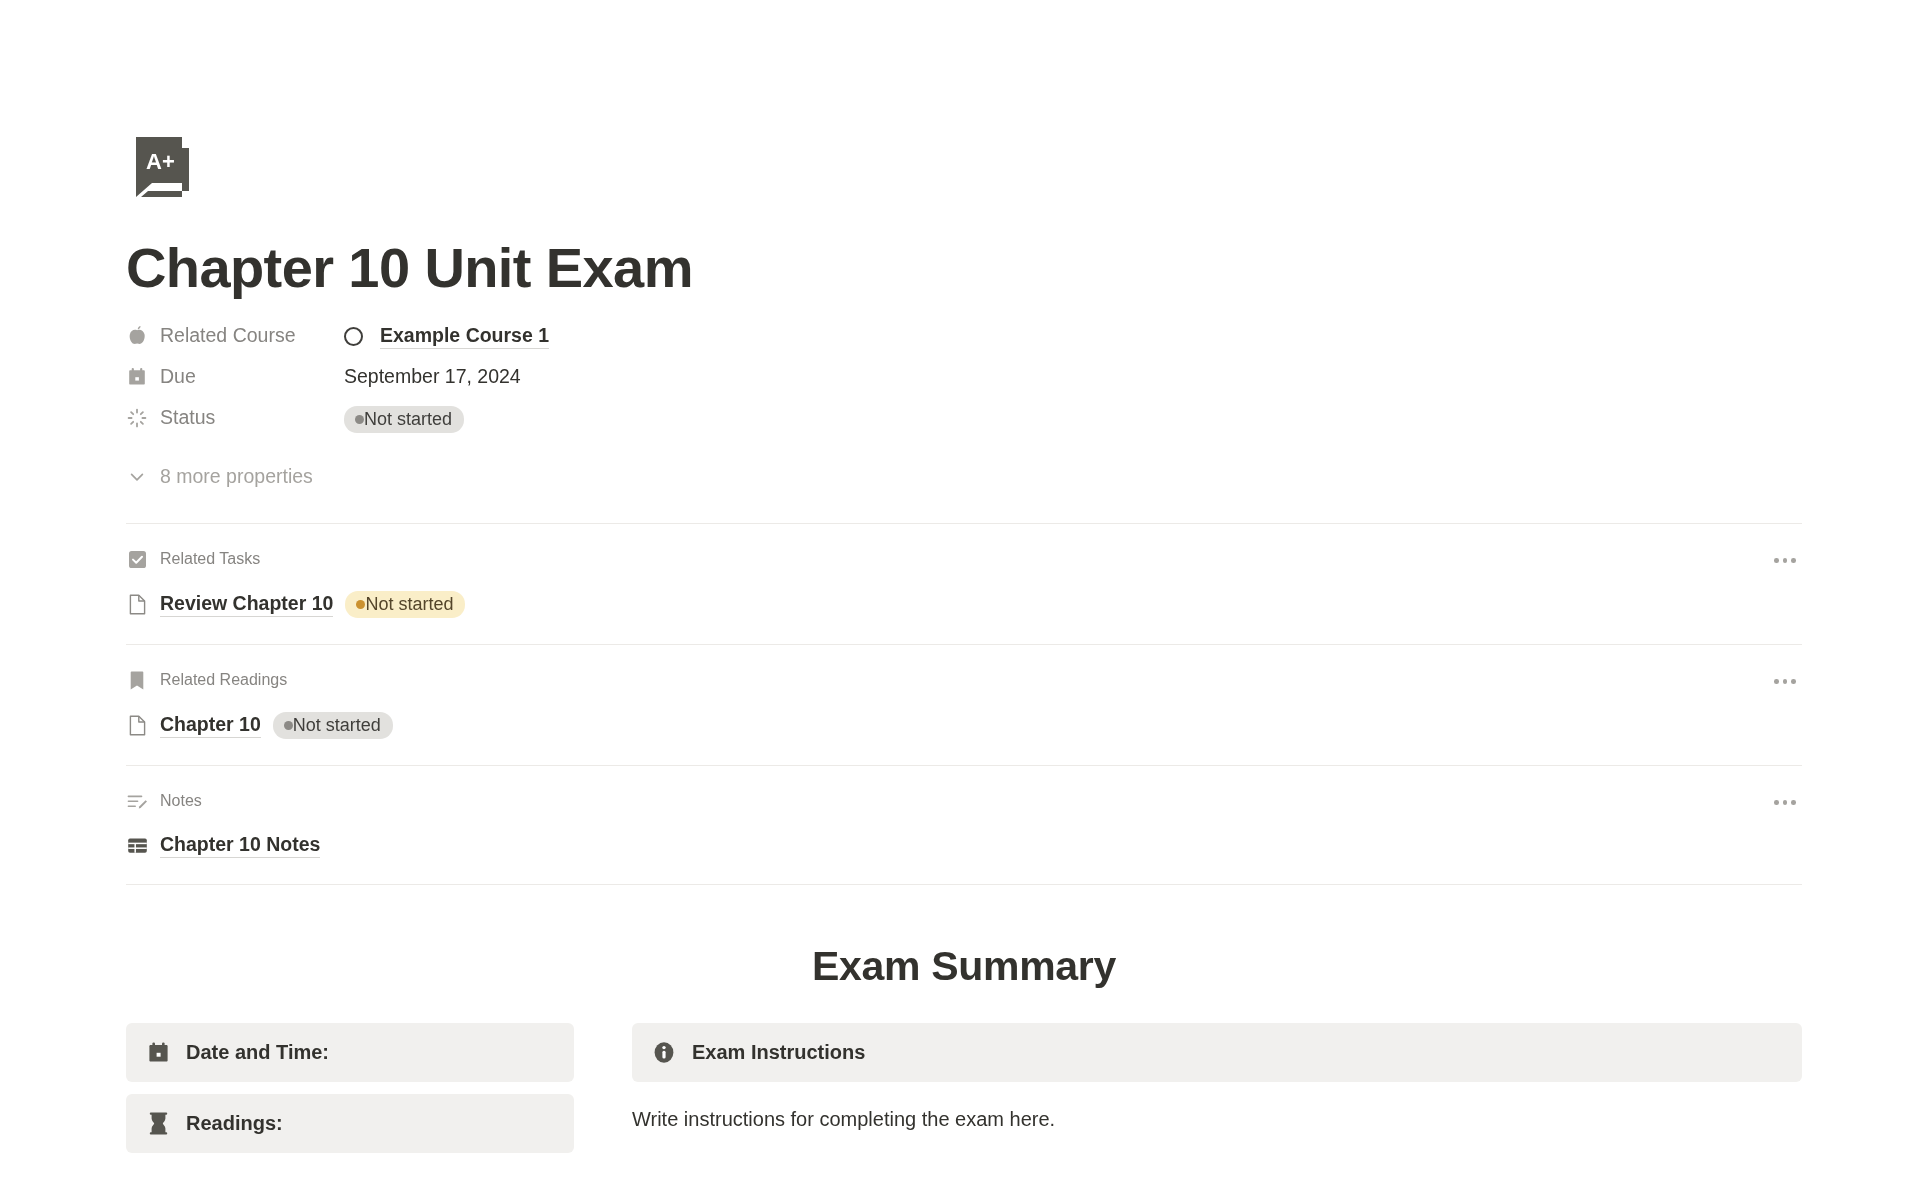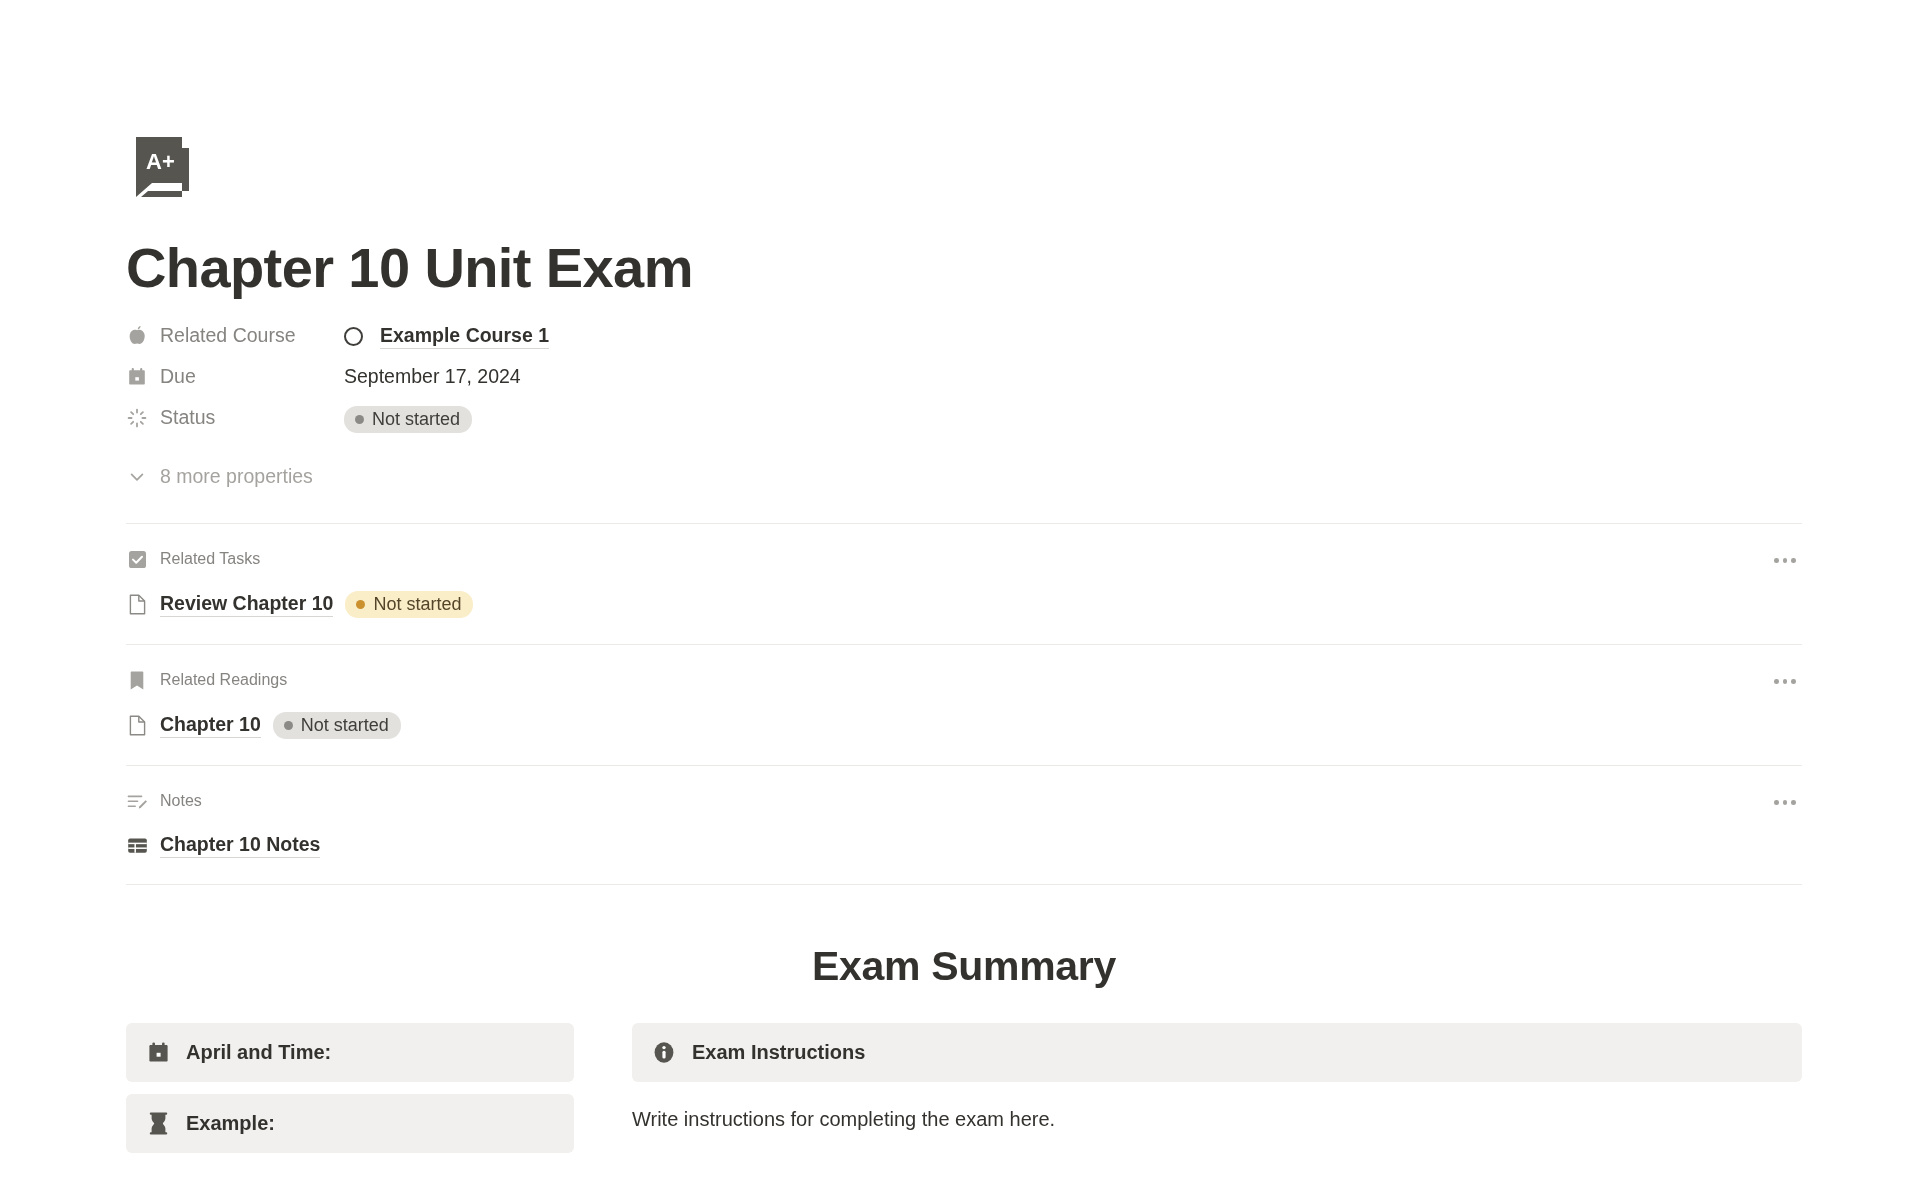--- a/index.html
+++ b/index.html
@@ -86,21 +86,21 @@
   .relation-pill .txt {
     font-weight: 600;
     border-bottom: 1px solid #d7d6d3;
     padding-bottom: 1px;
   }
   .plain-value { font-size: 19.5px; color: #33322e; }
 
   .badge {
     display: inline-flex;
     align-items: center;
-    gap: 8px;
+    gap: 0;
     padding: 4px 12px 5px 11px;
     border-radius: 13px;
     font-size: 18px;
     line-height: 1;
   }
   .badge .dot {
     width: 9px; height: 9px;
     border-radius: 50%;
     flex: 0 0 9px;
   }
@@ -423,32 +423,32 @@
 
         <div class="callout">
           <span class="ic">
             <svg width="23" height="23" viewBox="0 0 23 23">
               <path d="M3.6 4h15.8c0.7 0 1.2 0.5 1.2 1.2v14.2c0 0.6-0.5 1.2-1.2 1.2H3.6c-0.7 0-1.2-0.6-1.2-1.2V5.2C2.4 4.5 2.9 4 3.6 4z" fill="#56554f"></path>
               <rect x="5.4" y="1.4" width="2.6" height="4.2" rx="1.2" fill="#56554f"></rect>
               <rect x="15" y="1.4" width="2.6" height="4.2" rx="1.2" fill="#56554f"></rect>
               <rect x="9.6" y="11.8" width="4" height="3.9" fill="#ffffff"></rect>
             </svg>
           </span>
-          <span class="ctxt">April and Time:</span>
+          <span class="ctxt">Date and Time:</span>
         </div>
 
         <div class="callout">
           <span class="ic">
             <svg width="23" height="23" viewBox="0 0 23 23">
               <path d="M4.6 1.8h13.8v4.6c0 2.8-2.6 4-2.6 5.1s2.6 2.3 2.6 5.1v4.6H4.6v-4.6c0-2.8 2.6-4 2.6-5.1S4.6 9.2 4.6 6.4z" fill="#56554f"></path>
               <rect x="2.8" y="0.6" width="17.4" height="2.2" rx="1" fill="#56554f"></rect>
               <rect x="2.8" y="20.2" width="17.4" height="2.2" rx="1" fill="#56554f"></rect>
             </svg>
           </span>
-          <span class="ctxt">Example:</span>
+          <span class="ctxt">Readings:</span>
         </div>
 
       </div>
 
       <div class="col-right">
         <div class="callout">
           <span class="ic">
             <svg width="22" height="23" viewBox="0 0 22 23">
               <ellipse cx="11" cy="11.5" rx="9.4" ry="10.2" fill="#56554f"></ellipse>
               <circle cx="11" cy="6.6" r="1.7" fill="#ffffff"></circle>

